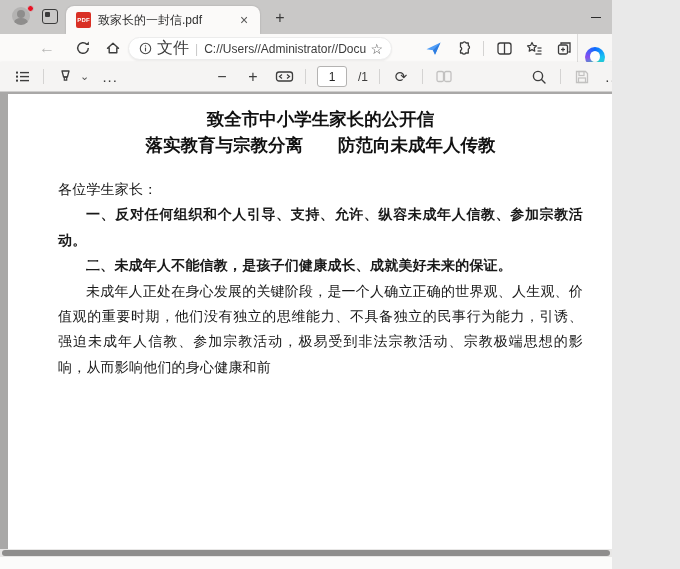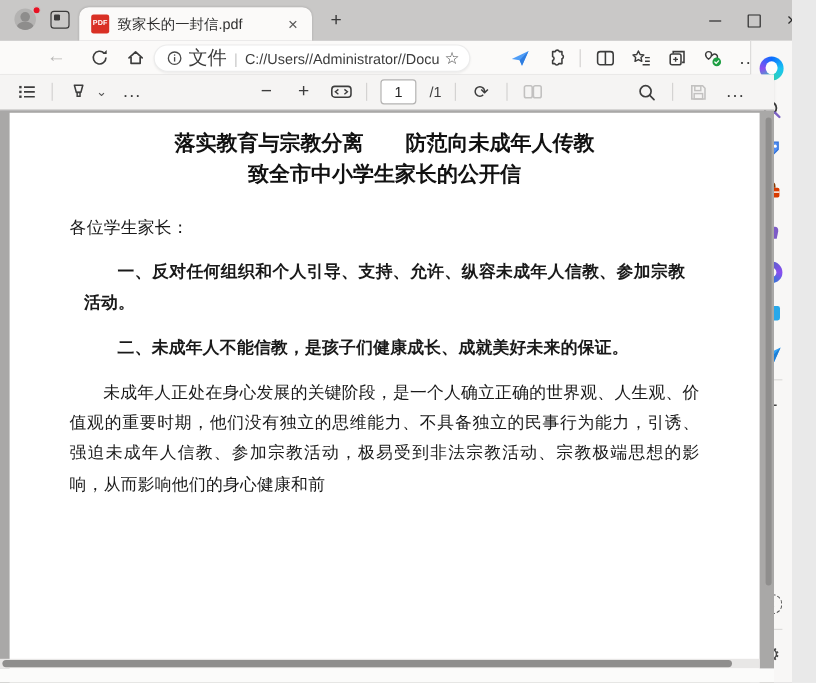--- a/index.html
+++ b/index.html
@@ -1,17 +1,17 @@
 <!DOCTYPE html>
 <html><head>
 <meta charset="utf-8">
 <style>
   html,body{margin:0;padding:0;background:#e9e9e9;}
   *{box-sizing:border-box;}
-  .window{position:relative;width:660px;height:569px;background:#c9c8c7;overflow:hidden;
+  .window{position:relative;width:612px;height:569px;background:#c9c8c7;overflow:hidden;
           font-family:"Liberation Sans","DejaVu Sans",sans-serif;-webkit-font-smoothing:antialiased;}
 
   
   .titlebar{position:absolute;left:0;top:0;width:680px;height:34px;background:#c9c8c7;}
   .avatar-wrap{position:absolute;left:12px;top:7px;width:22px;height:20px;}
   .avatar{width:18px;height:18px;border-radius:50%;overflow:hidden;background:#b4b3b2;position:relative;}
   .avatar .head{position:absolute;left:5px;top:3px;width:8px;height:8px;border-radius:50%;background:#8e8d8c;}
   .avatar .bodyshape{position:absolute;left:2px;top:11px;width:14px;height:9px;border-radius:50% 50% 0 0;background:#8e8d8c;}
   .avatar-dot{position:absolute;right:0;top:-2px;width:7px;height:7px;border-radius:50%;background:#e81123;border:1px solid #c9c8c7;}
   .workspaces{position:absolute;left:42px;top:9px;width:16px;height:15px;border:1.6px solid #3b3b3b;border-radius:3px;}
@@ -74,21 +74,21 @@
   .rotate-glyph{font-size:15px;color:#3d3d3d;}
 
   
   .viewer{position:absolute;left:0;top:92px;width:645px;height:477px;background:#a9a8a7;overflow:hidden;}
   .page{position:absolute;left:8px;top:2px;width:625px;height:600px;background:#ffffff;}
   .doc-inner{padding:12px 50px 0 50px;}
   .doc-title{text-align:center;font-size:17.5px;font-weight:bold;color:#111;line-height:26px;}
   .doc-body{margin-top:19px;font-size:14px;color:#191919;line-height:25.4px;text-align:justify;letter-spacing:.2px;}
   .para{text-indent:2em;margin:0;}
   .salutation{text-indent:0;margin:0;}
-  .heading{text-indent:2em;font-weight:bold;margin:12px;}
+  .heading{text-indent:2em;font-weight:bold;margin:0;}
 
   
   .vscroll-thumb{position:absolute;right:2px;top:6px;width:5px;height:390px;background:#8f8e8d;border-radius:3px;}
   .hscroll{position:absolute;left:0;bottom:12px;width:633px;height:8px;background:#e8e7e6;}
   .hscroll-thumb{position:absolute;left:2px;top:1px;width:608px;height:6px;background:#8f8e8d;border-radius:3px;}
   .bottom-strip{position:absolute;left:0;bottom:0;width:645px;height:12px;background:#fbfbfa;}
 
   svg{display:block;}
 </style>
 </head>
@@ -315,22 +315,22 @@
             <rect x="4.5" y="9" width="7" height="4.5" fill="none" stroke="#c2c1c0" stroke-width="1.2"></rect>
           </svg>
       </div>
       <div class="pico more-glyph">...</div>
     </div>
   </div>
 
   <div class="viewer">
     <div class="page">
       <div class="doc-inner">
+        <div class="doc-title">致全市中小学生家长的公开信</div>
         <div class="doc-title">落实教育与宗教分离　　防范向未成年人传教</div>
-        <div class="doc-title">致全市中小学生家长的公开信</div>
         <div class="doc-body">
           <p class="salutation">各位学生家长：</p>
           <p class="heading">一、反对任何组织和个人引导、支持、允许、纵容未成年人信教、参加宗教活动。</p>
           <p class="heading">二、未成年人不能信教，是孩子们健康成长、成就美好未来的保证。</p>
           <p class="para">未成年人正处在身心发展的关键阶段，是一个人确立正确的世界观、人生观、价值观的重要时期，他们没有独立的思维能力、不具备独立的民事行为能力，引诱、强迫未成年人信教、参加宗教活动，极易受到非法宗教活动、宗教极端思想的影响，从而影响他们的身心健康和前</p>
         </div>
       </div>
     </div>
     <div class="vscroll-thumb"></div>
     <div class="hscroll">

